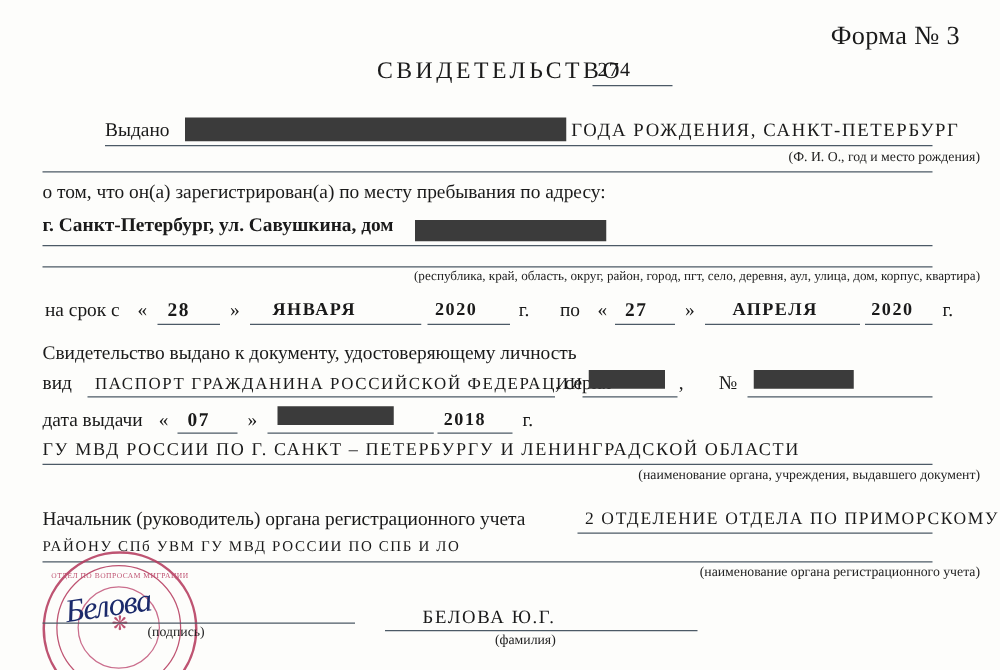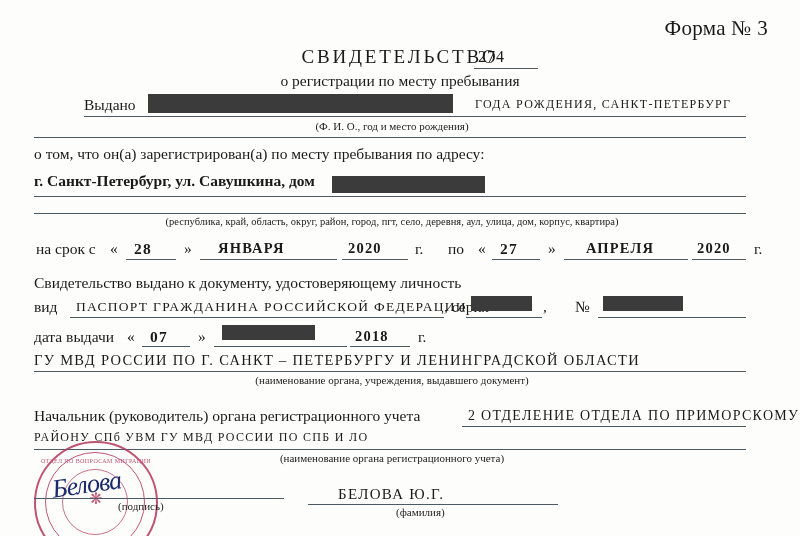--- a/index.html
+++ b/index.html
@@ -65,21 +65,21 @@
     background: #3b3b3b;
   }
   .lbl {
     position: absolute;
     font-size: 15.5px;
     white-space: nowrap;
   }
   .small-caption {
     position: absolute;
     font-size: 11px;
-    text-align: center;
+    text-align: right;
     color: #222;
     width: 784px;
     left: 0;
   }
   .boldish {
     font-weight: 700;
     letter-spacing: 1.2px;
   }
   .spaced {
     letter-spacing: 1.3px;
@@ -149,25 +149,24 @@
 <body>
 
 <div class="page">
 
   <div class="form-no">Форма № 3</div>
 
   <div class="title">СВИДЕТЕЛЬСТВО</div>
   <div class="title-number">274</div>
   <div class="rule" style="left:474px; top:68px; width:64px;"></div>
 
-  <div class="subtitle">о регистрации по месту пребывания</div>
 
   <div class="lbl" style="left:84px; top:96px;">Выдано</div>
   <div class="redact" style="left:148px; top:94px; width:305px; height:19px;"></div>
-  <div class="lbl spaced" style="left:457px; top:97px; font-size:12px;margin-left:18px;">ГОДА РОЖДЕНИЯ, САНКТ-ПЕТЕРБУРГ</div>
+  <div class="lbl spaced" style="left:457px; top:97px; font-size:15px;">ГОДА РОЖДЕНИЯ, САНКТ-ПЕТЕРБУРГ</div>
   <div class="rule" style="left:84px; top:116px; width:662px;"></div>
 
   <div class="small-caption" style="top:120px;">(Ф. И. О., год и место рождения)</div>
   <div class="rule" style="left:34px; top:137px; width:712px;"></div>
 
   <div class="lbl" style="left:34px; top:145px;">о том, что он(а) зарегистрирован(а) по месту пребывания по адресу:</div>
 
   <div class="lbl" style="left:34px; top:172px;font-weight:bold;">г. Санкт-Петербург, ул. Савушкина, дом</div>
   <div class="redact" style="left:332px; top:176px; width:153px; height:17px;"></div>
   <div class="rule" style="left:34px; top:196px; width:712px;"></div>

